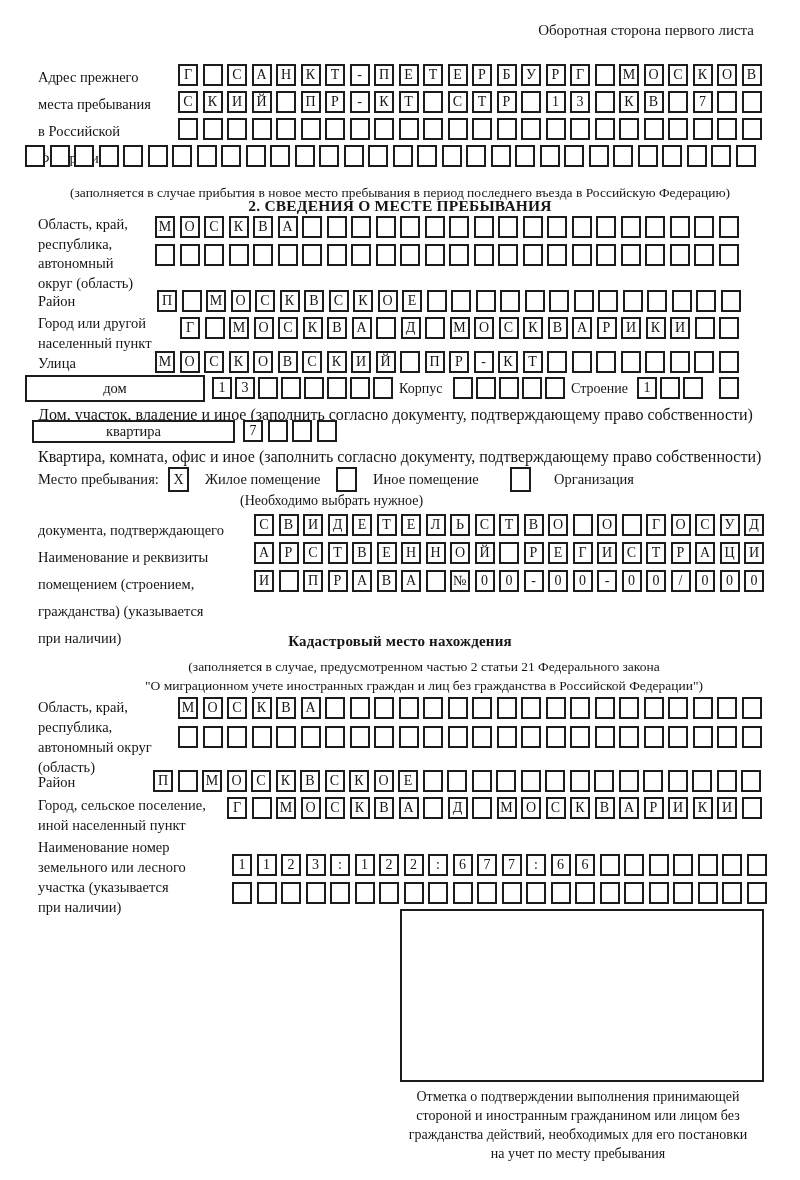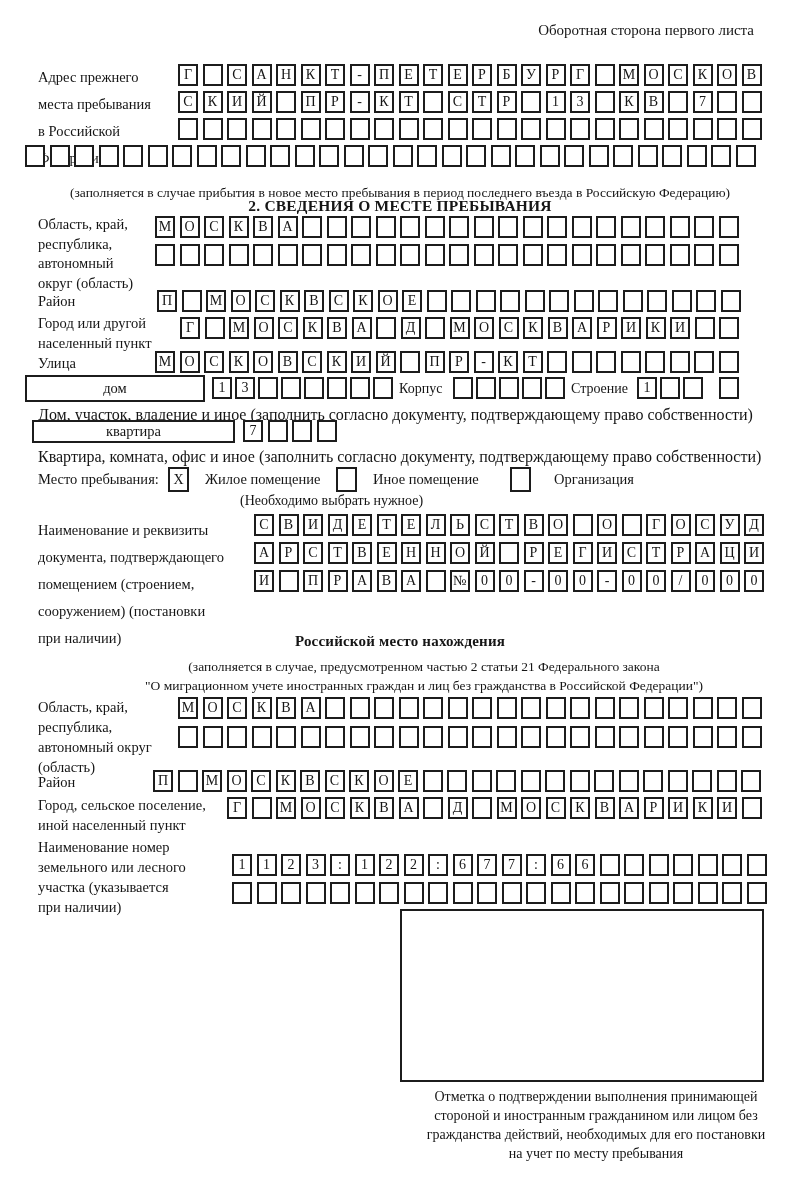--- a/index.html
+++ b/index.html
@@ -350,24 +350,24 @@
   <div class="abs opt-label" style="left:38px; top:471px;">Место пребывания:</div>
   <div class="abs checkbox" style="left:168px; top:467px;">X</div>
   <div class="abs opt-label" style="left:205px; top:471px;">Жилое помещение</div>
   <div class="abs checkbox" style="left:336px; top:467px;"></div>
   <div class="abs opt-label" style="left:373px; top:471px;">Иное помещение</div>
   <div class="abs checkbox" style="left:510px; top:467px;"></div>
   <div class="abs opt-label" style="left:554px; top:471px;">Организация</div>
   <div class="abs label-sm" style="left:240px; top:493px;">(Необходимо выбрать нужное)</div>
 
   <div class="abs label lines" style="left:38px; top:517px; line-height:27px;">
+      <div>документа, подтверждающего</div>
       <div>Наименование и реквизиты</div>
-      <div>документа, подтверждающего</div>
       <div>помещением (строением,</div>
-      <div>сооружением) (постановки</div>
+      <div>гражданства) (указывается</div>
       <div>при наличии)</div>
     </div>
   <div class="boxrow" style="left:254px; top:514px;">
       <span class="cell">С</span>
       <span class="cell">В</span>
       <span class="cell">И</span>
       <span class="cell">Д</span>
       <span class="cell">Е</span>
       <span class="cell">Т</span>
       <span class="cell">Е</span>
@@ -426,21 +426,21 @@
       <span class="cell">0</span>
       <span class="cell">-</span>
       <span class="cell">0</span>
       <span class="cell">0</span>
       <span class="cell">/</span>
       <span class="cell">0</span>
       <span class="cell">0</span>
       <span class="cell">0</span>
     </div>
 
-  <div class="abs title" style="top:633px; font-size:15px;">Российской место нахождения</div>
+  <div class="abs title" style="top:633px; font-size:15px;">Кадастровый место нахождения</div>
   <div class="abs note lines" style="top:657px; line-height:19px;padding-left:24px;">
       <div>(заполняется в случае, предусмотренном частью 2 статьи 21 Федерального закона</div>
       <div>"О миграционном учете иностранных граждан и лиц без гражданства в Российской Федерации")</div>
     </div>
 
   <div class="abs label lines" style="left:38px; top:697px; line-height:20px;">
       <div>Область, край,</div>
       <div>республика,</div>
       <div>автономный округ</div>
       <div>(область)</div>
@@ -605,20 +605,20 @@
       <span class="cell"></span>
       <span class="cell"></span>
       <span class="cell"></span>
       <span class="cell"></span>
       <span class="cell"></span>
       <span class="cell"></span>
       <span class="cell"></span>
     </div>
 
   <div class="abs stamp-box" style="left:400px; top:909px; width:364px; height:173px;"></div>
-  <div class="abs stamp-caption lines" style="left:396px; top:1087px; width:400px;">
+  <div class="abs stamp-caption lines" style="left:378px; top:1087px; width:400px;">
       <div>Отметка о подтверждении выполнения принимающей</div>
       <div>стороной и иностранным гражданином или лицом без</div>
       <div>гражданства действий, необходимых для его постановки</div>
       <div>на учет по месту пребывания</div>
     </div>
 
 </div>
 
 </body></html>

